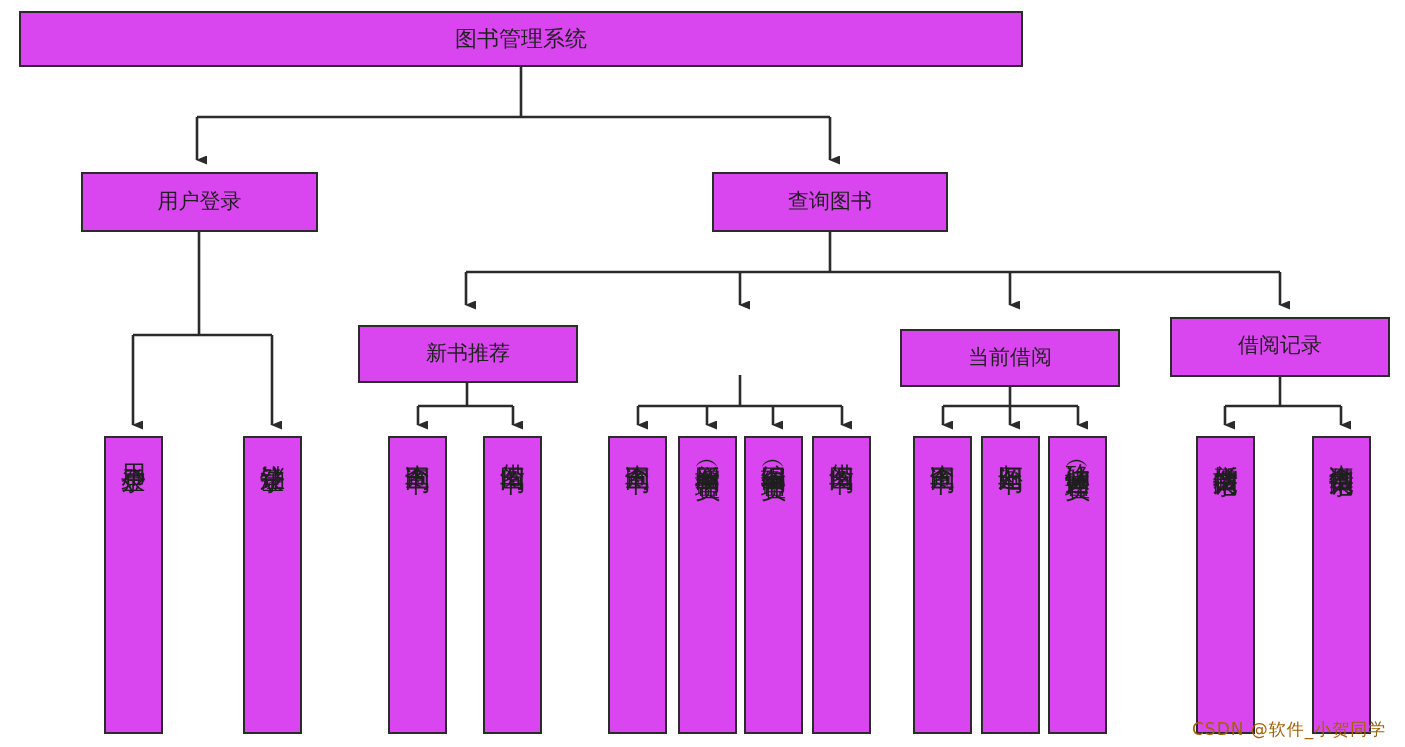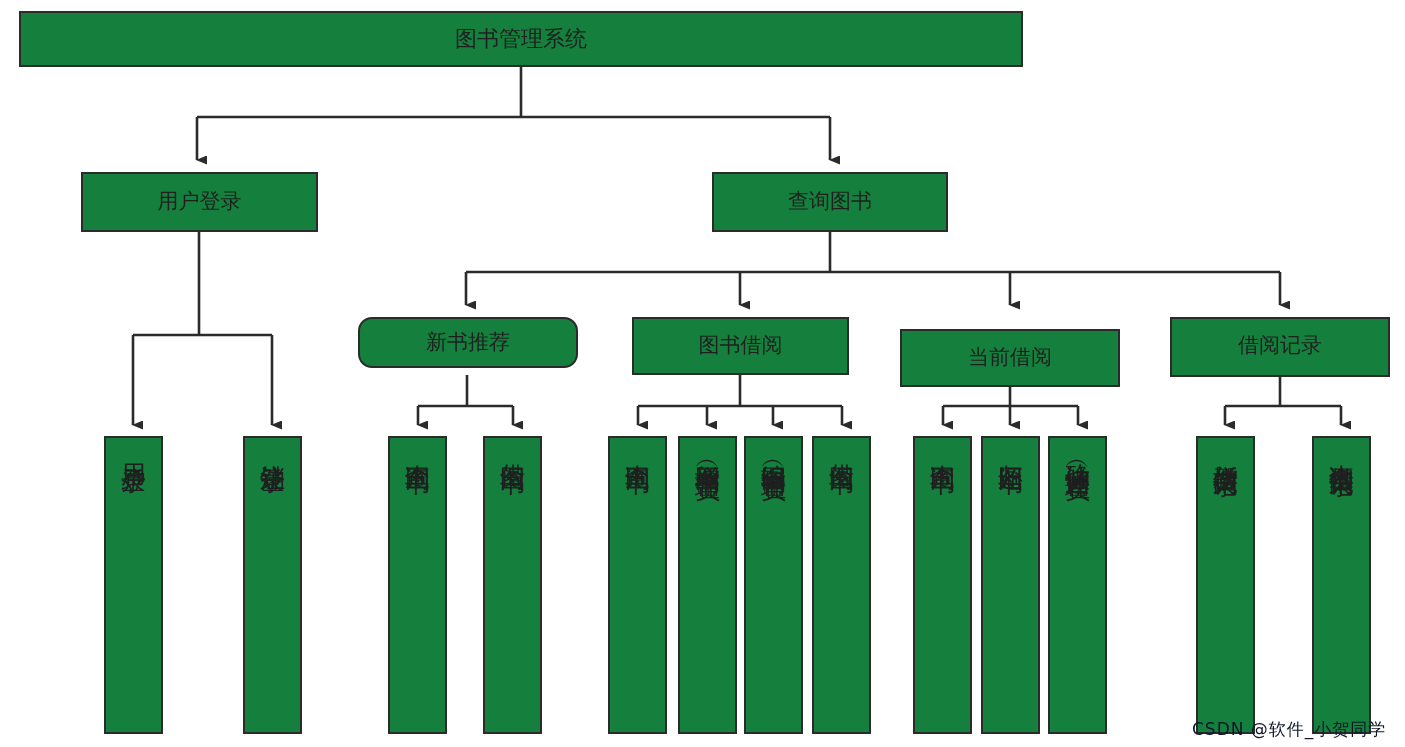--- a/index.html
+++ b/index.html
@@ -9,21 +9,21 @@
     font-family:"DejaVu Sans","Liberation Sans",sans-serif;
     overflow:hidden;
   }
   #canvas{position:relative;width:1405px;height:747px;}
   svg#wires{position:absolute;left:0;top:0;width:1405px;height:747px;}
 
   .node{
     position:absolute;
     box-sizing:border-box;
     border:2px solid #2b2b2b;
-    background:#15803d;
+    background:#d946ef;
     display:flex;
     align-items:center;
     justify-content:center;
     color:#1f1f1f;
   }
   .node .lbl{
     display:block;
     text-align:center;
     line-height:1.12;
     white-space:nowrap;
@@ -38,21 +38,21 @@
   .node.leaf .lbl{
     writing-mode:vertical-rl;
     text-orientation:upright;
     font-size:25px;
     letter-spacing:2px;
     line-height:1.0;
     white-space:normal;
   }
   .watermark{
     position:absolute;
-    color:#0f172a;
+    color:#a16207;
     font-size:17px;
     letter-spacing:1px;
     white-space:nowrap;
     pointer-events:none;
   }
 </style>
 </head>
 <body>
 
 <div id="canvas">
@@ -111,25 +111,22 @@
     <span class="lbl">图书管理系统</span>
   </div>
 
   <div class="node horiz" style="left:81px;top:172px;width:237px;height:60px;">
     <span class="lbl">用户登录</span>
   </div>
   <div class="node horiz" style="left:712px;top:172px;width:236px;height:60px;">
     <span class="lbl">查询图书</span>
   </div>
 
-  <div class="node horiz" style="left:358px;top:317px;width:220px;height:51px;border-radius:14px;">
+  <div class="node horiz" style="left:358px;top:325px;width:220px;height:58px;">
     <span class="lbl">新书推荐</span>
-  </div>
-  <div class="node horiz" style="left:632px;top:317px;width:217px;height:58px;">
-    <span class="lbl">图书借阅</span>
   </div>
   <div class="node horiz" style="left:900px;top:317px;width:220px;height:58px;margin-top:12px;">
     <span class="lbl">当前借阅</span>
   </div>
   <div class="node horiz" style="left:1170px;top:317px;width:220px;height:60px;font-family:Liberation Mono, monospace;">
     <span class="lbl">借阅记录</span>
   </div>
 
   <div class="node leaf" style="left:104px;top:436px;width:59px;height:298px;">
     <span class="lbl">用户登录</span>

